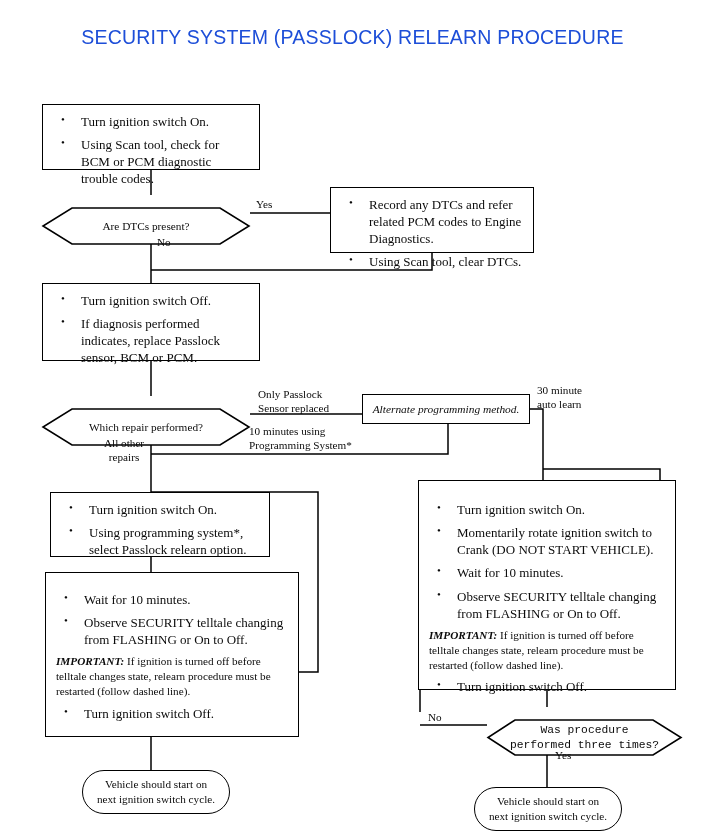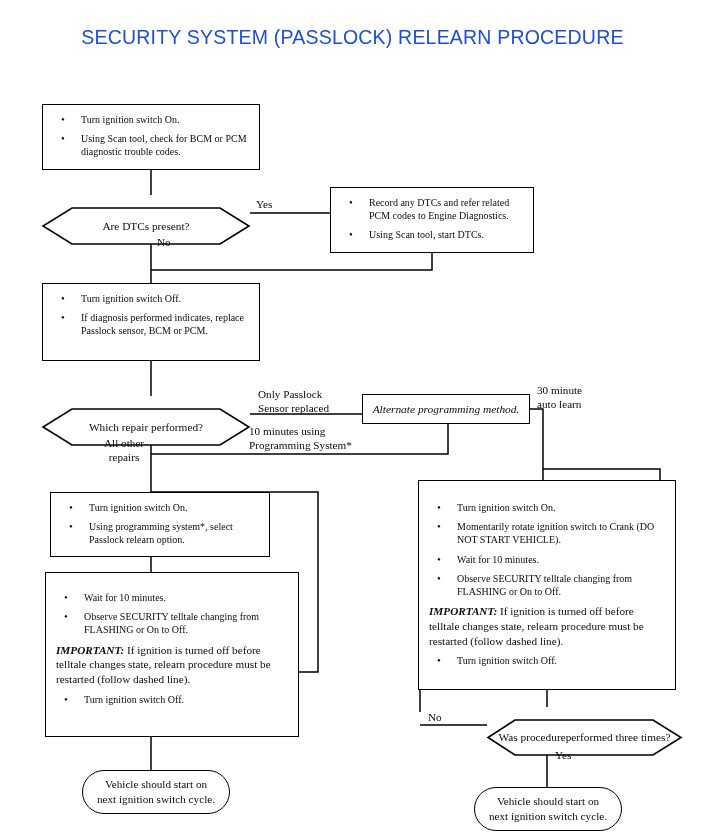--- a/index.html
+++ b/index.html
@@ -31,21 +31,21 @@
     background:#fff;
   }
   .rect{
     border:1.6px solid #000;
   }
   .rect.inner-pad{ padding:8px 10px 8px 8px; }
   .bullets{ margin:0; padding:0; list-style:none; }
   .bullets li{
     position:relative;
     padding-left:30px;
-    font-size:10px;
+    font-size:13px;
     line-height:1.32;
     margin-bottom:6px;
   }
   .bullets li:last-child{ margin-bottom:0; }
   .bullets li::before{
     content:"\2022";
     position:absolute;
     left:10px; top:-1px;
     font-size:11px;
   }
@@ -159,21 +159,21 @@
     </svg>
     <div class="hexlabel">Are DTCs present?</div>
   </div>
 
   <div class="edgeLabel" style="left:256px; top:198px;">Yes</div>
   <div class="edgeLabel" style="left:157px; top:236px;">No</div>
 
   <div class="node rect inner-pad" style="left:330px; top:187px; width:204px; height:66px;">
     <ul class="bullets">
       <li>Record any DTCs and refer related PCM codes to Engine Diagnostics.</li>
-      <li>Using Scan tool, start DTCs.</li>
+      <li>Using Scan tool, clear DTCs.</li>
     </ul>
   </div>
 
   <div class="node rect inner-pad" style="left:42px; top:283px; width:218px; height:78px;">
     <ul class="bullets">
       <li>Turn ignition switch Off.</li>
       <li>If diagnosis performed indicates, replace Passlock sensor, BCM or PCM.</li>
     </ul>
   </div>
 
@@ -225,21 +225,21 @@
     <p class="para"><b>IMPORTANT:</b><span> If ignition is turned off before telltale changes state, relearn procedure must be restarted (follow dashed line).</span></p>
     <ul class="bullets">
       <li>Turn ignition switch Off.</li>
     </ul>
   </div>
 
   <div class="hexwrap" style="left:487px; top:707px; width:195px; height:37px;">
     <svg width="195" height="37" viewBox="0 0 195 37">
       <polygon points="28,1 166,1 194,18.5 166,36 28,36 1,18.5" fill="#ffffff" stroke="#000000" stroke-width="1.6"></polygon>
     </svg>
-    <div class="hexlabel" style="flex-direction:row;">
+    <div class="hexlabel" style="flex-direction:column;font-family:Liberation Mono, monospace;">
       <span>Was procedure</span>
       <span>performed three times?</span>
     </div>
   </div>
 
   <div class="edgeLabel" style="left:428px; top:711px;">No</div>
   <div class="edgeLabel" style="left:555px; top:749px;">Yes</div>
 
   <div class="term" style="left:82px; top:770px; width:148px; height:44px; flex-direction:column;">
     <span>Vehicle should start on</span>

